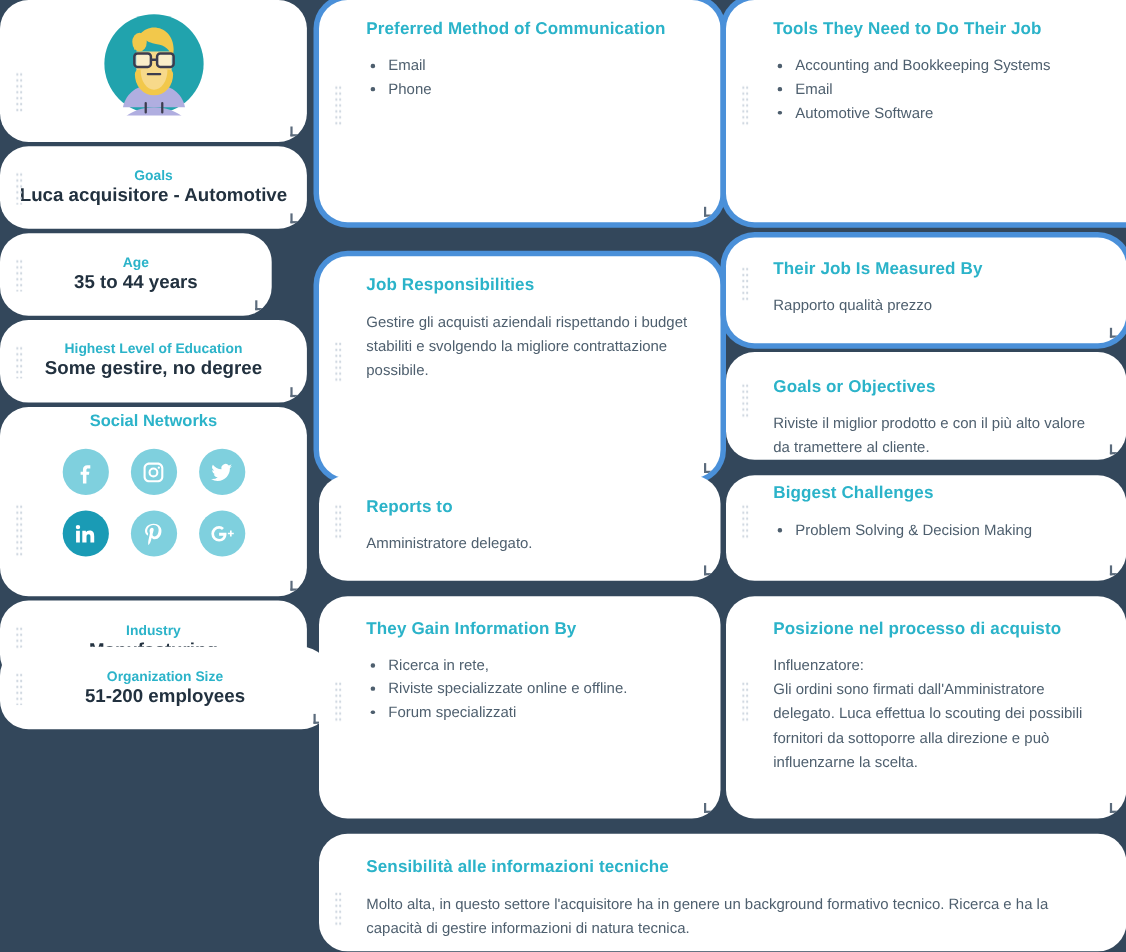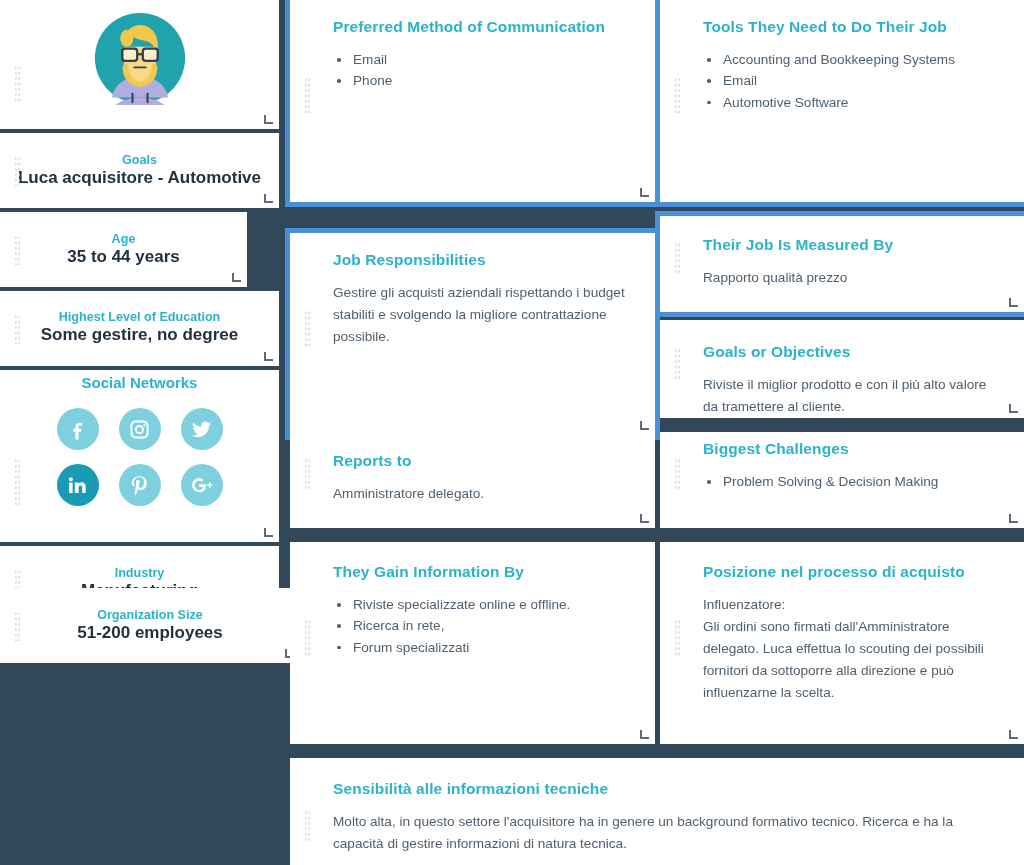--- a/index.html
+++ b/index.html
@@ -9,20 +9,21 @@
     font-family: "Liberation Sans", sans-serif;
     overflow: hidden;
   }
   #stage { position: relative; width: 1024px; height: 865px; background: #33475b; }
 
   
   .card {
     position: absolute;
     background: #ffffff;
     overflow: hidden;
+    border-radius: 26px;
   }
   .card.selected { box-shadow: 0 0 0 5px #4a90d9; }
 
   
   .drag-handle {
     position: absolute;
     left: 14px;
     top: 50%;
     transform: translateY(-50%);
     width: 7px;
@@ -272,22 +273,22 @@
       <div class="card-text">Amministratore delegato.</div>
     </div>
     <div class="resize-corner"></div>
   </div>
 
   <div class="card" style="left:290px; top:542px; width:365px; height:202px;">
     <div class="drag-handle" style="top:96px;"></div>
     <div class="card-body" style="padding-top:21px;">
       <div class="card-title">They Gain Information By</div>
       <ul class="card-list">
+        <li>Ricerca in rete,</li>
         <li>Riviste specializzate online e offline.</li>
-        <li>Ricerca in rete,</li>
         <li>Forum specializzati</li>
       </ul>
     </div>
     <div class="resize-corner"></div>
   </div>
 
   <div class="card selected" style="left:660px; top:0px; width:412px; height:202px;">
     <div class="drag-handle" style="top:96px;"></div>
     <div class="card-body">
       <div class="card-title">Tools They Need to Do Their Job</div>

